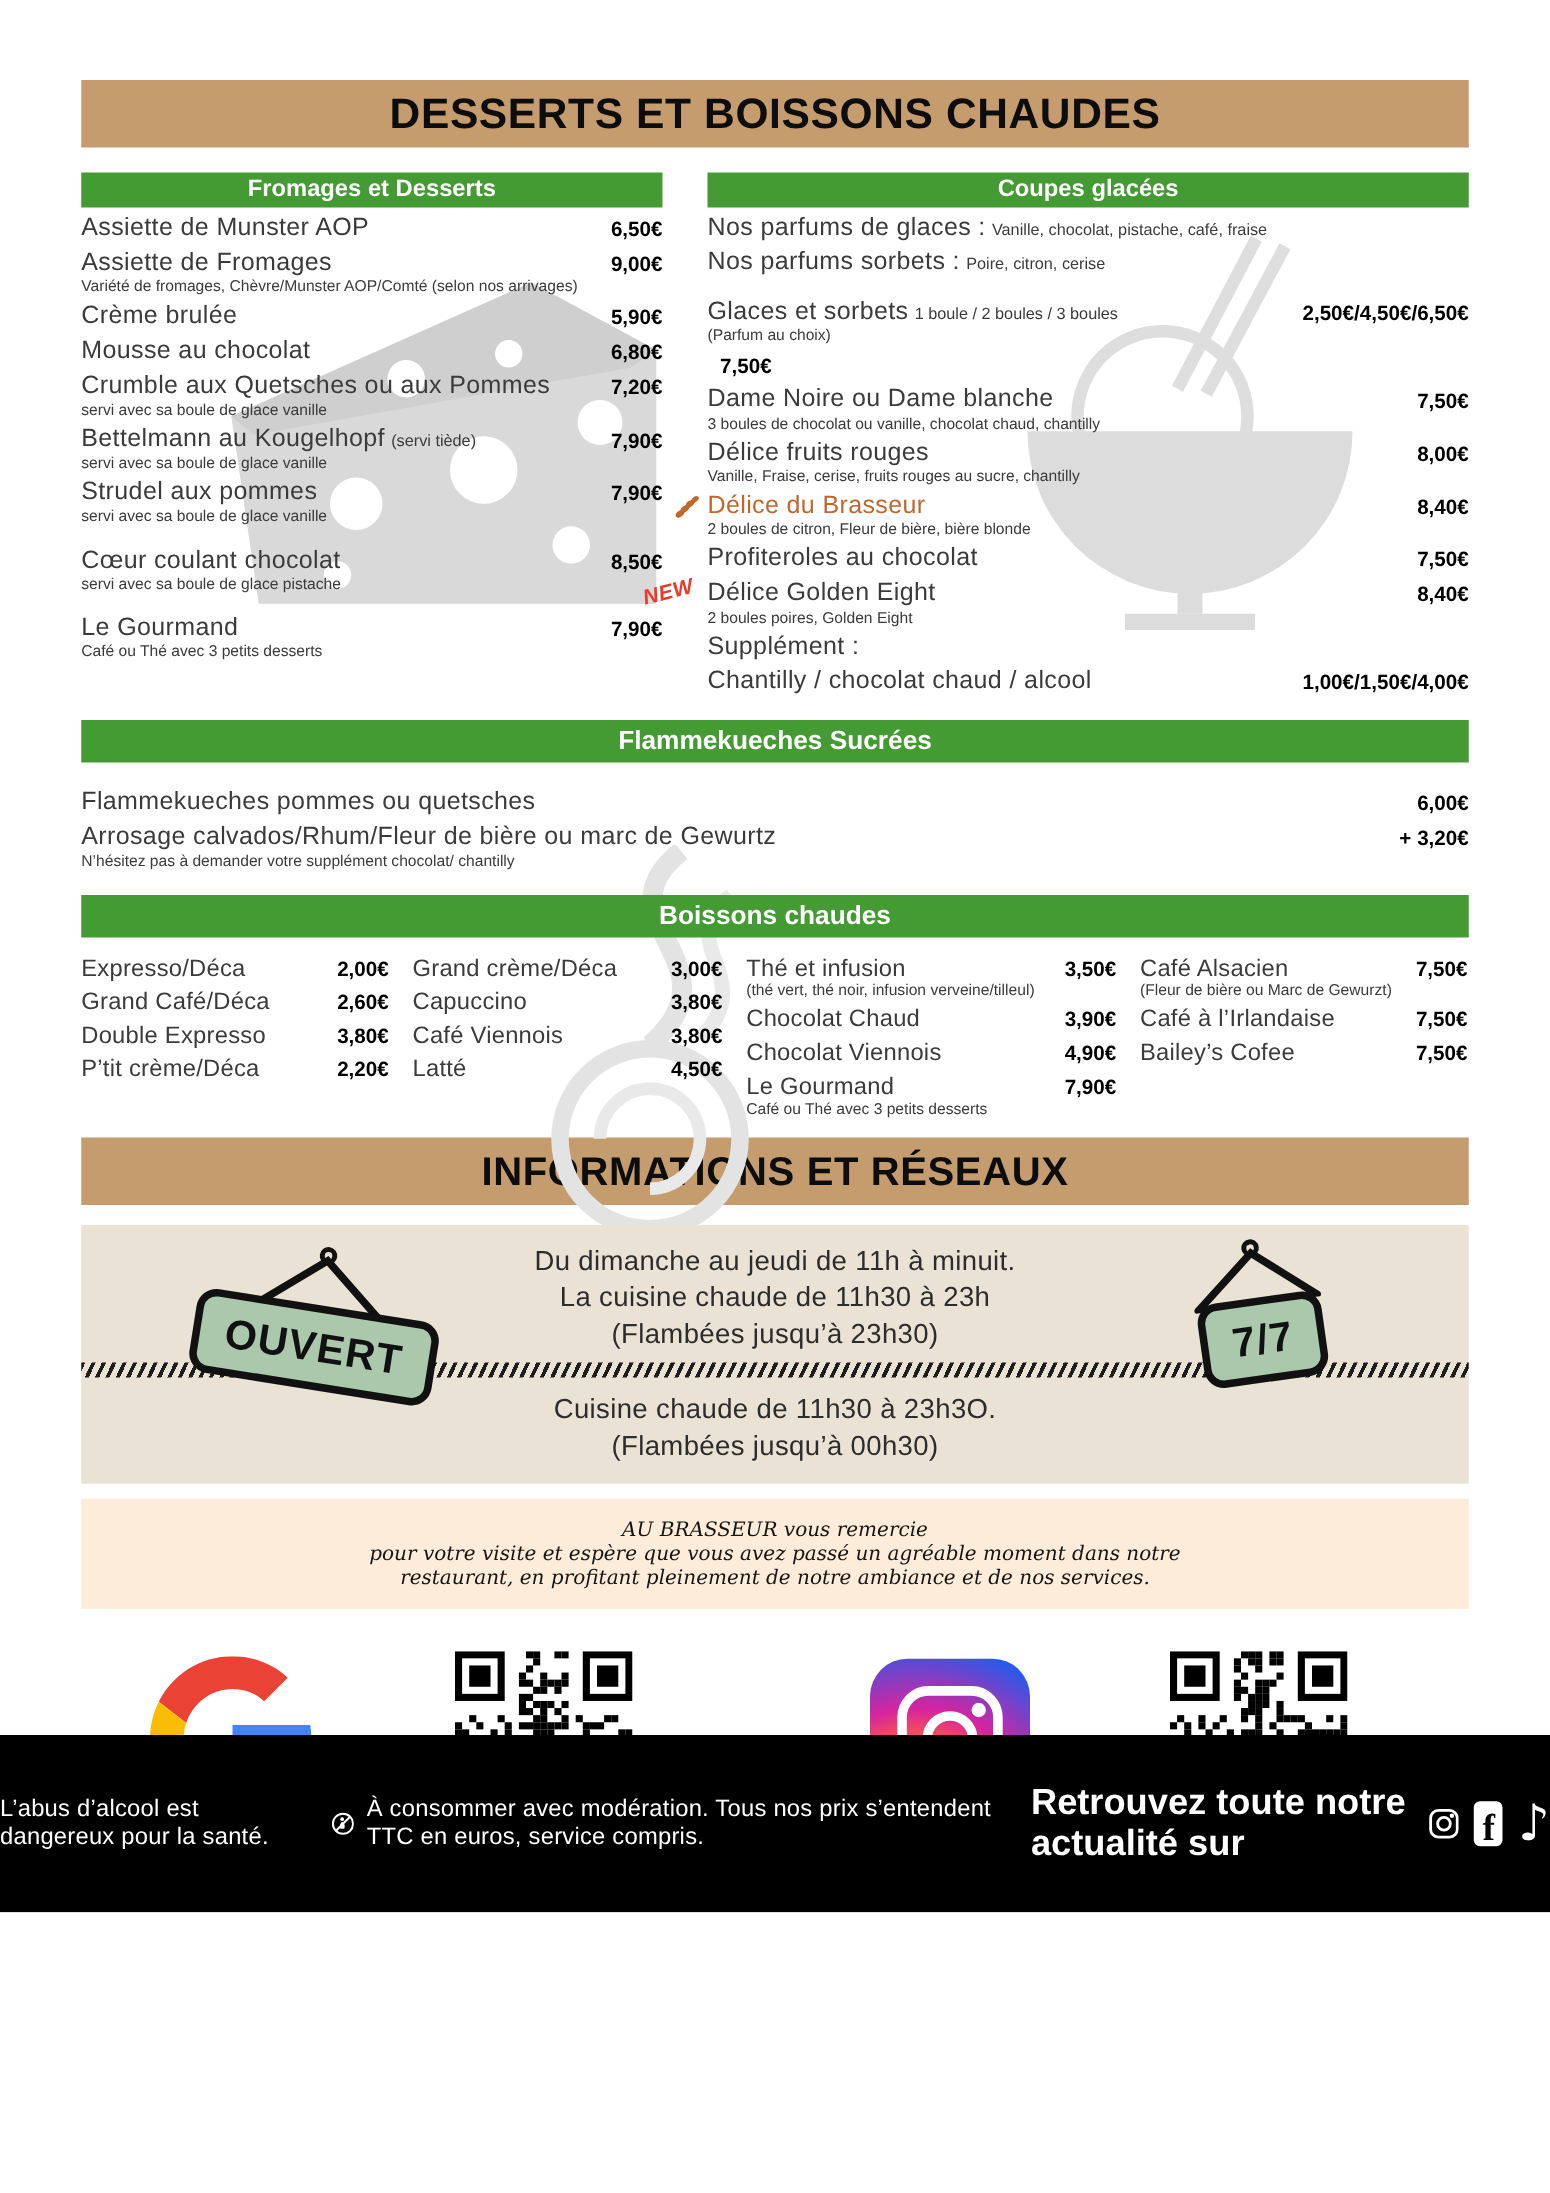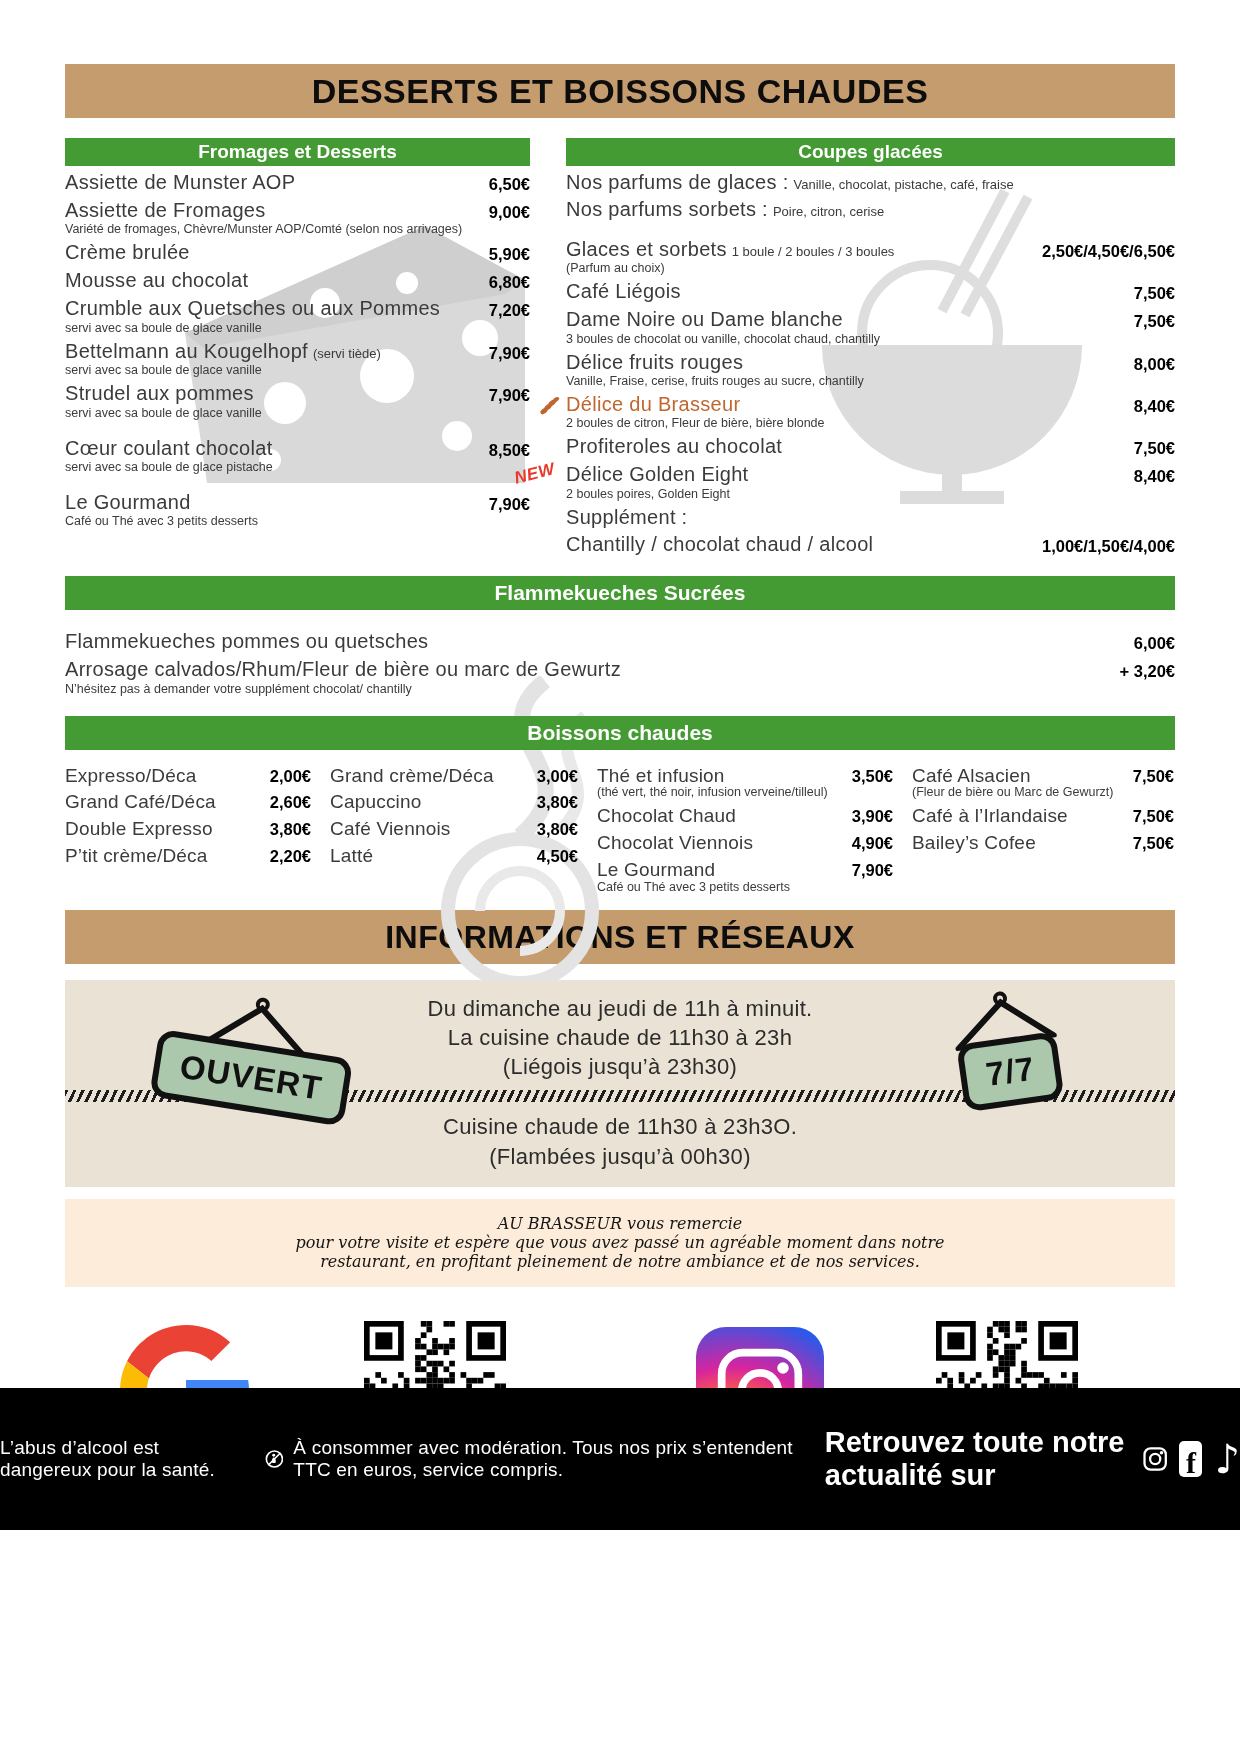--- a/index.html
+++ b/index.html
@@ -242,28 +242,20 @@
                   
                   
                   <span class="item-name">Glaces et sorbets</span><span class="item-suffix">1 boule / 2 boules / 3 boules</span>
                 </div>
                 <div class="item-sub">(Parfum au choix)</div>
               </div>
               <div class="item-price">2,50€/4,50€/6,50€</div>
             </div>
 
             <div class="item">
-              <div class="item-main">
-                <div class="name-line">
-                  
-                  
-                  <span class="item-name">Café Liégois</span><span class="item-suffix"></span>
-                </div>
-
-              </div>
               <div class="item-price">7,50€</div>
             </div>
 
             <div class="item">
               <div class="item-main">
                 <div class="name-line">
                   
                   
                   <span class="item-name">Dame Noire ou Dame blanche</span><span class="item-suffix"></span>
                 </div>
@@ -517,21 +509,21 @@
         <svg class="hanger" width="120" height="54" viewBox="0 0 120 54">
           <circle cx="60" cy="8" r="5" fill="none" stroke="#111" stroke-width="4"></circle>
           <path d="M12,52 L60,12 L108,52" fill="none" stroke="#111" stroke-width="6" stroke-linecap="round"></path>
         </svg>
         <div class="sign">7/7</div>
       </div>
       <div class="sched">
 
       <div class="sched-line">Du dimanche au jeudi de 11h à minuit.</div>
           <div class="sched-line">La cuisine chaude de 11h30 à 23h</div>
-          <div class="sched-line">(Liégois jusqu’à 23h30)</div>
+          <div class="sched-line">(Flambées jusqu’à 23h30)</div>
         </div>
       <div class="rope"></div>
       <div class="sched">
 
           <div class="sched-line">Cuisine chaude de 11h30 à 23h3O.</div>
           <div class="sched-line">(Flambées jusqu’à 00h30)</div>
         </div>
     </div>
 
     <div class="peach-band">

